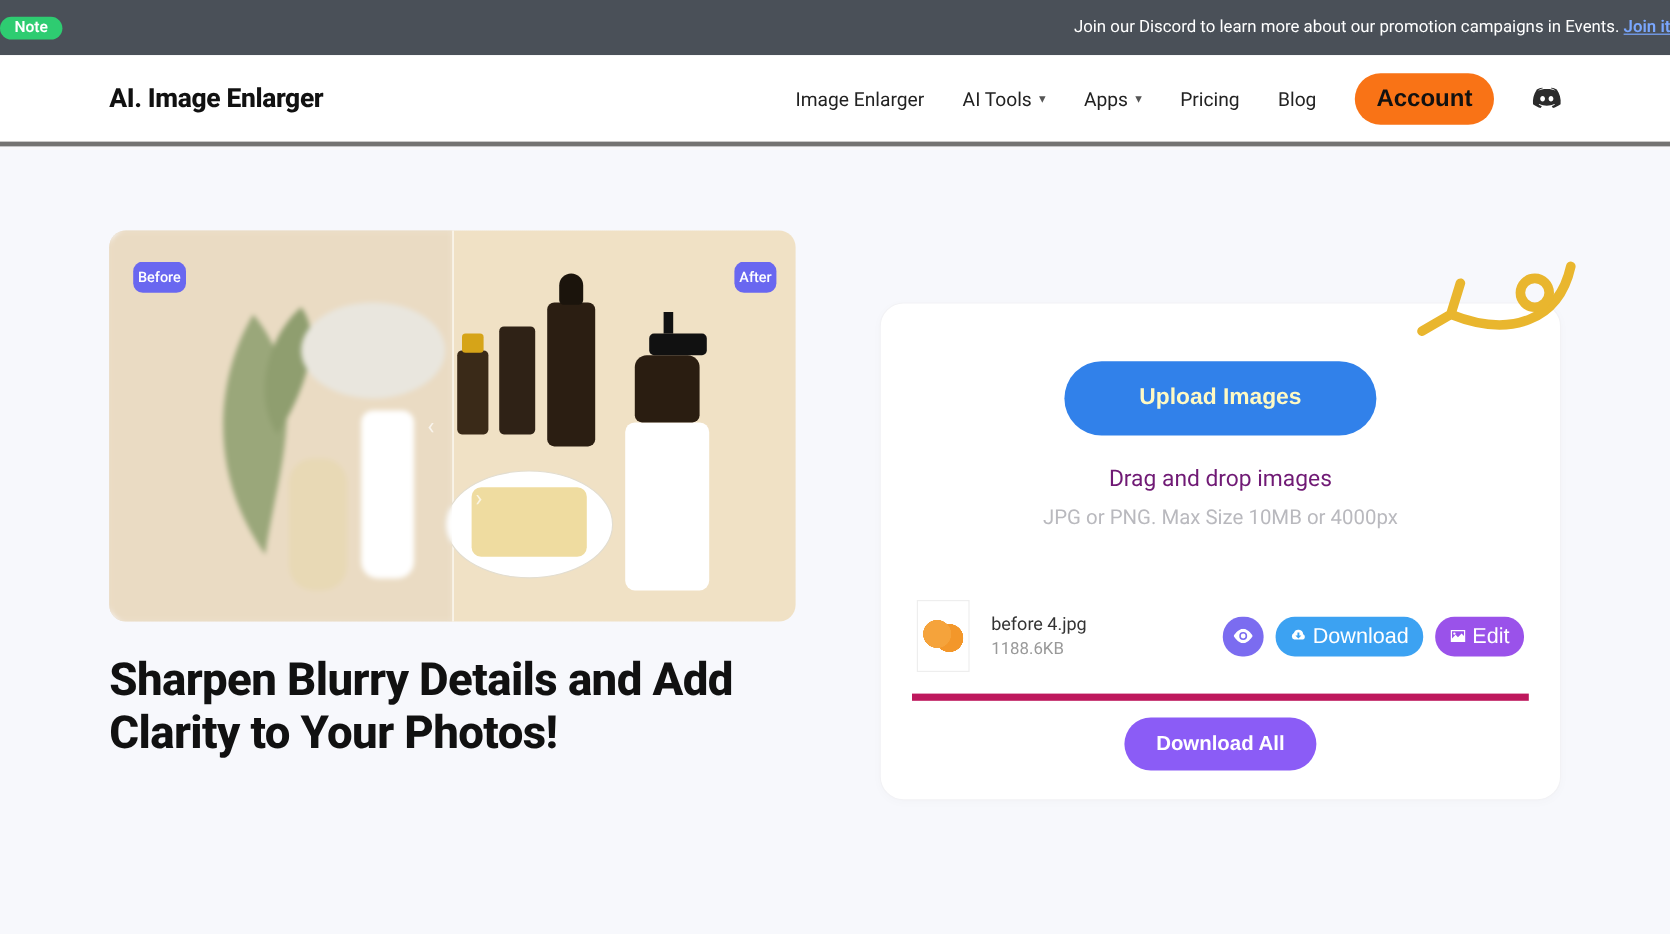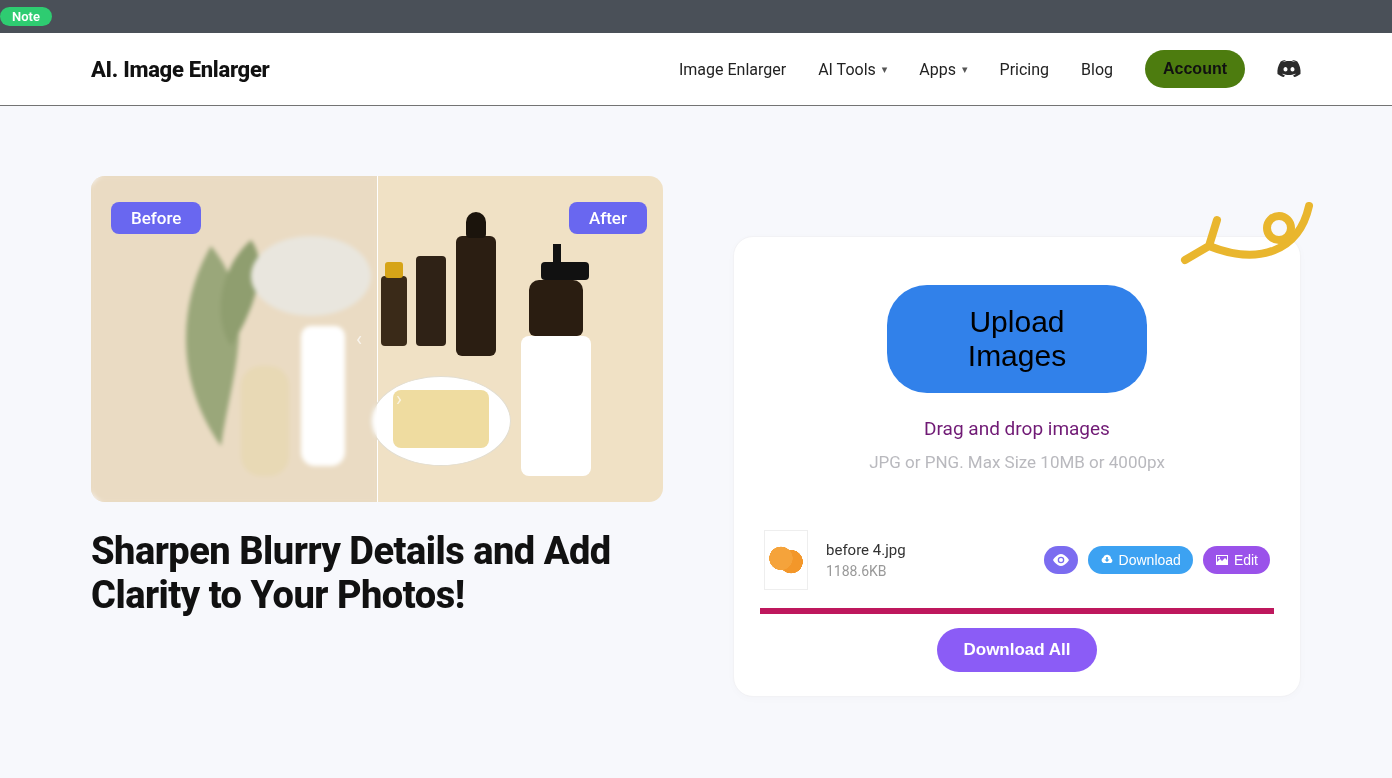--- a/index.html
+++ b/index.html
@@ -1,37 +1,37 @@
 <!DOCTYPE html>
 <html><head>
 <meta charset="utf-8">
 <style>
 * { margin: 0; padding: 0; box-sizing: border-box; }
 body { font-family: -apple-system, BlinkMacSystemFont, "Segoe UI", Roboto, Helvetica, Arial, sans-serif; background: #f7f8fc; color: #111; width: 1392px; }
 
-.banner { background: #4a5058; color: #fff; display: flex; align-items: center; justify-content: space-between; gap: 14px; height: 33px; font-size: 14px; }
+.banner { background: #4a5058; color: #fff; display: flex; align-items: center; justify-content: space-between; gap: 14px; height: 46px; font-size: 14px; }
 .banner .note-badge { background: #2ecc71; color: #fff; padding: 2px 12px; border-radius: 12px; font-weight: 600; font-size: 13px; }
 .banner .join-link { color: #7aa7ff; text-decoration: underline; font-weight: 600; }
 
-.header { background: #fff; border-bottom: 1px solid #737373; }
+.header { background: #fff; border-bottom: 4px solid #737373; }
 .header-inner { max-width: 1230px; margin: 0 auto; display: flex; align-items: center; justify-content: space-between; height: 72px; padding: 0 10px; }
 .logo { font-weight: 800; font-size: 22px; letter-spacing: -0.3px; }
 .nav { display: flex; align-items: center; gap: 32px; }
 .nav-item { font-size: 16px; color: #222; cursor: pointer; display: flex; align-items: center; gap: 6px; }
 .chev { font-size: 11px; color: #555; }
-.account-btn { background: #4d7c0f; color: #111; font-weight: 700; padding: 10px 18px; border-radius: 22px; border: none; font-size: 16px; cursor: pointer; }
+.account-btn { background: #f97316; color: #111; font-weight: 700; padding: 10px 18px; border-radius: 22px; border: none; font-size: 20px; cursor: pointer; }
 .discord-icon { width: 24px; height: 18px; display: inline-block; }
 
 .main { max-width: 1230px; margin: 0 auto; padding: 70px 10px 40px; display: flex; gap: 70px; align-items: flex-start; position: relative; }
 
 .left { flex: 0 0 572px; }
 .preview { position: relative; width: 572px; height: 326px; border-radius: 14px; overflow: hidden; background: linear-gradient(to right, #eadbc3 0%, #eadbc3 50%, #f0e1c5 50%, #f0e1c5 100%); }
 .preview::before { content: ""; position: absolute; left: 50%; top: 0; bottom: 0; width: 1px; background: #fff; }
 .preview-blur { position: absolute; left: 0; top: 0; width: 50%; height: 100%; backdrop-filter: blur(2px); }
-.badge { position: absolute; top: 26px; background: #6967f0; color: #fff; font-size: 17px; padding: 6px 20px; border-radius: 8px; font-weight: 500; }
+.badge { position: absolute; top: 26px; background: #6967f0; color: #fff; font-size: 12px; padding: 6px 4px; border-radius: 8px; font-weight: 500; }
 .badge.before { left: 20px; }
 .badge.after { right: 16px; }
 .carousel-arrow { position: absolute; top: 50%; transform: translateY(-50%); width: 24px; height: 24px; color: #fff; font-size: 20px; display:flex; align-items:center; justify-content:center; opacity: 0.7;}
 .carousel-arrow.left { left: 50%; margin-left: -30px; }
 .carousel-arrow.right { left: 50%; margin-left: 10px; }
 
 
 .item { position: absolute; }
 .leaf { left: 60px; top: 60px; width: 140px; height: 220px; }
 .stone { left: 160px; top: 60px; width: 120px; height: 80px; background: #e9e6de; border-radius: 50%; }
@@ -50,43 +50,47 @@
 .pump-head { position:absolute; bottom:196px; left:30px; width:48px; height:18px; background:#111; border-radius:4px; }
 .pump-tube { position:absolute; bottom:214px; left:42px; width:8px; height:18px; background:#111; }
 
 .headline { margin-top: 28px; font-size: 38px; font-weight: 800; line-height: 1.15; letter-spacing: -0.5px; color: #111; }
 .subtext { margin-top: 16px; font-size: 19px; line-height: 1.5; color: #5c5c5c; max-width: 572px; }
 
 .right { flex: 1; position: relative; margin-top: 60px; }
 .arrow-deco { position: absolute; top: -40px; right: -18px; width: 140px; height: 90px; }
 
 .card { background: #fff; border: 1px solid #f2f2f5; border-radius: 20px; padding: 48px 26px 24px; box-shadow: 0 2px 8px rgba(0,0,0,0.02); }
-.upload-btn { display: block; margin: 0 auto; background: #3181ea; color: #000000; font-size: 30px; font-weight: 400; border: none; padding: 20px 40px; border-radius: 40px; cursor: pointer; width: 260px; }
+.upload-btn { display: block; margin: 0 auto; background: #3181ea; color: #fef9c3; font-size: 19px; font-weight: 700; border: none; padding: 20px 40px; border-radius: 40px; cursor: pointer; width: 260px; }
 .drop-text { text-align: center; margin-top: 24px; font-size: 19px; color: #701a75; }
 .hint-text { text-align: center; margin-top: 12px; font-size: 17px; color: #b9b9be; }
 
 .file-row { display: flex; align-items: center; gap: 18px; margin-top: 58px; padding: 0 4px 18px; border-bottom: 6px solid #be185d; }
 .thumb { width: 44px; height: 60px; background: #fff; border: 1px solid #eee; display:flex; align-items:center; justify-content:center; }
 .thumb-inner { width: 34px; height: 34px; background: radial-gradient(circle at 35% 45%, #f5a33b 0 40%, transparent 41%), radial-gradient(circle at 65% 55%, #f3972a 0 40%, transparent 41%), #fff; border-radius: 4px; }
 .file-meta { flex: 1; }
 .file-name { font-size: 15px; color: #333; }
 .file-size { font-size: 14px; color: #999; margin-top: 4px; }
-.pill { border: none; border-radius: 16px; color: #fff; font-size: 14px; padding: 6px 12px; cursor: pointer; display: inline-flex; align-items: center; gap: 5px; text-align: right; }
+.pill { border: none; border-radius: 16px; color: #fff; font-size: 18px; padding: 6px 12px; cursor: pointer; display: inline-flex; align-items: center; gap: 5px; text-align: right; }
 .pill.eye { background: #7b6cf0; width: 34px; justify-content: center; padding: 7px 0; }
 .pill.download { background: #3ca2f2; }
 .pill.edit { background: #9a52ea; }
 .actions { display: flex; gap: 10px; }
 
 .download-all { display: block; margin: 14px auto 0; background: #8b5cf6; color: #fff; border: none; font-size: 17px; font-weight: 700; padding: 12px 26px; border-radius: 22px; cursor: pointer; }
 </style>
 </head>
 <body>
 
 <div class="banner">
   <span class="note-badge">Note</span>
+  <span>
+    <span>Join our Discord to learn more about our promotion campaigns in Events.</span>
+    <a href="#" class="join-link">Join it</a>
+  </span>
 </div>
 
 <header class="header">
   <div class="header-inner">
     <div class="logo">AI. Image Enlarger</div>
     <nav class="nav">
       <div class="nav-item">Image Enlarger</div>
       <div class="nav-item">
         <span>AI Tools</span>
         <span class="chev">▾</span>

